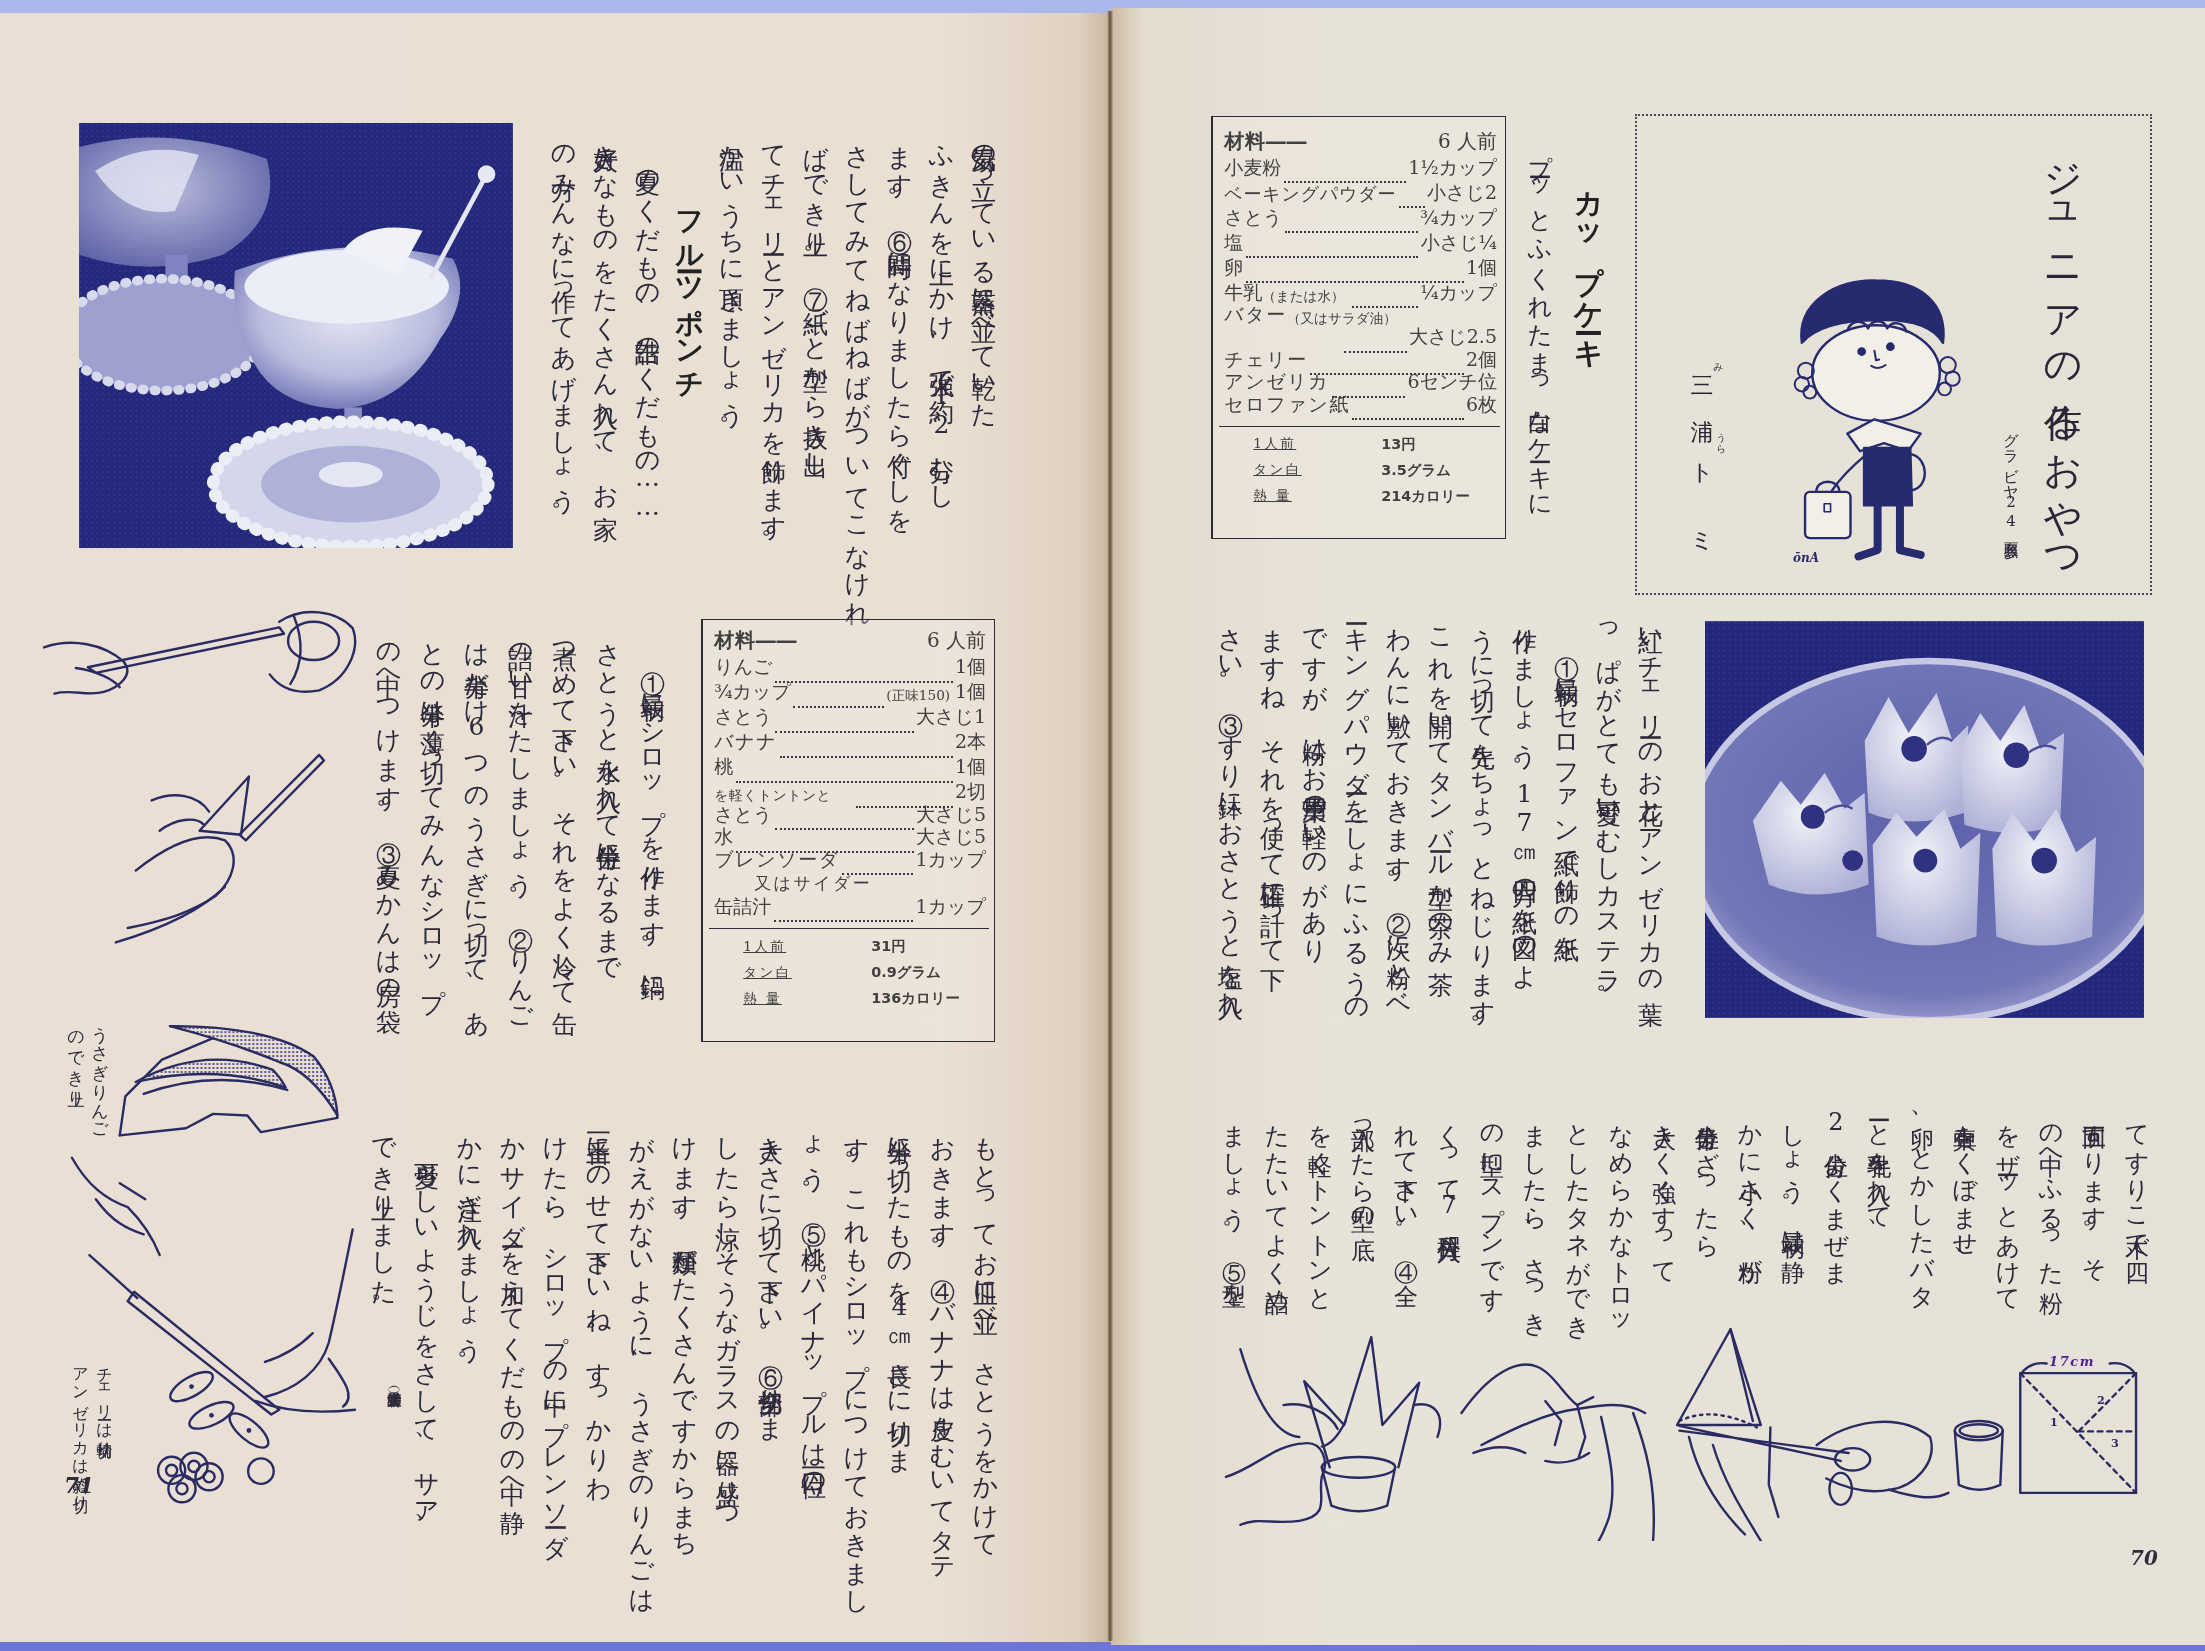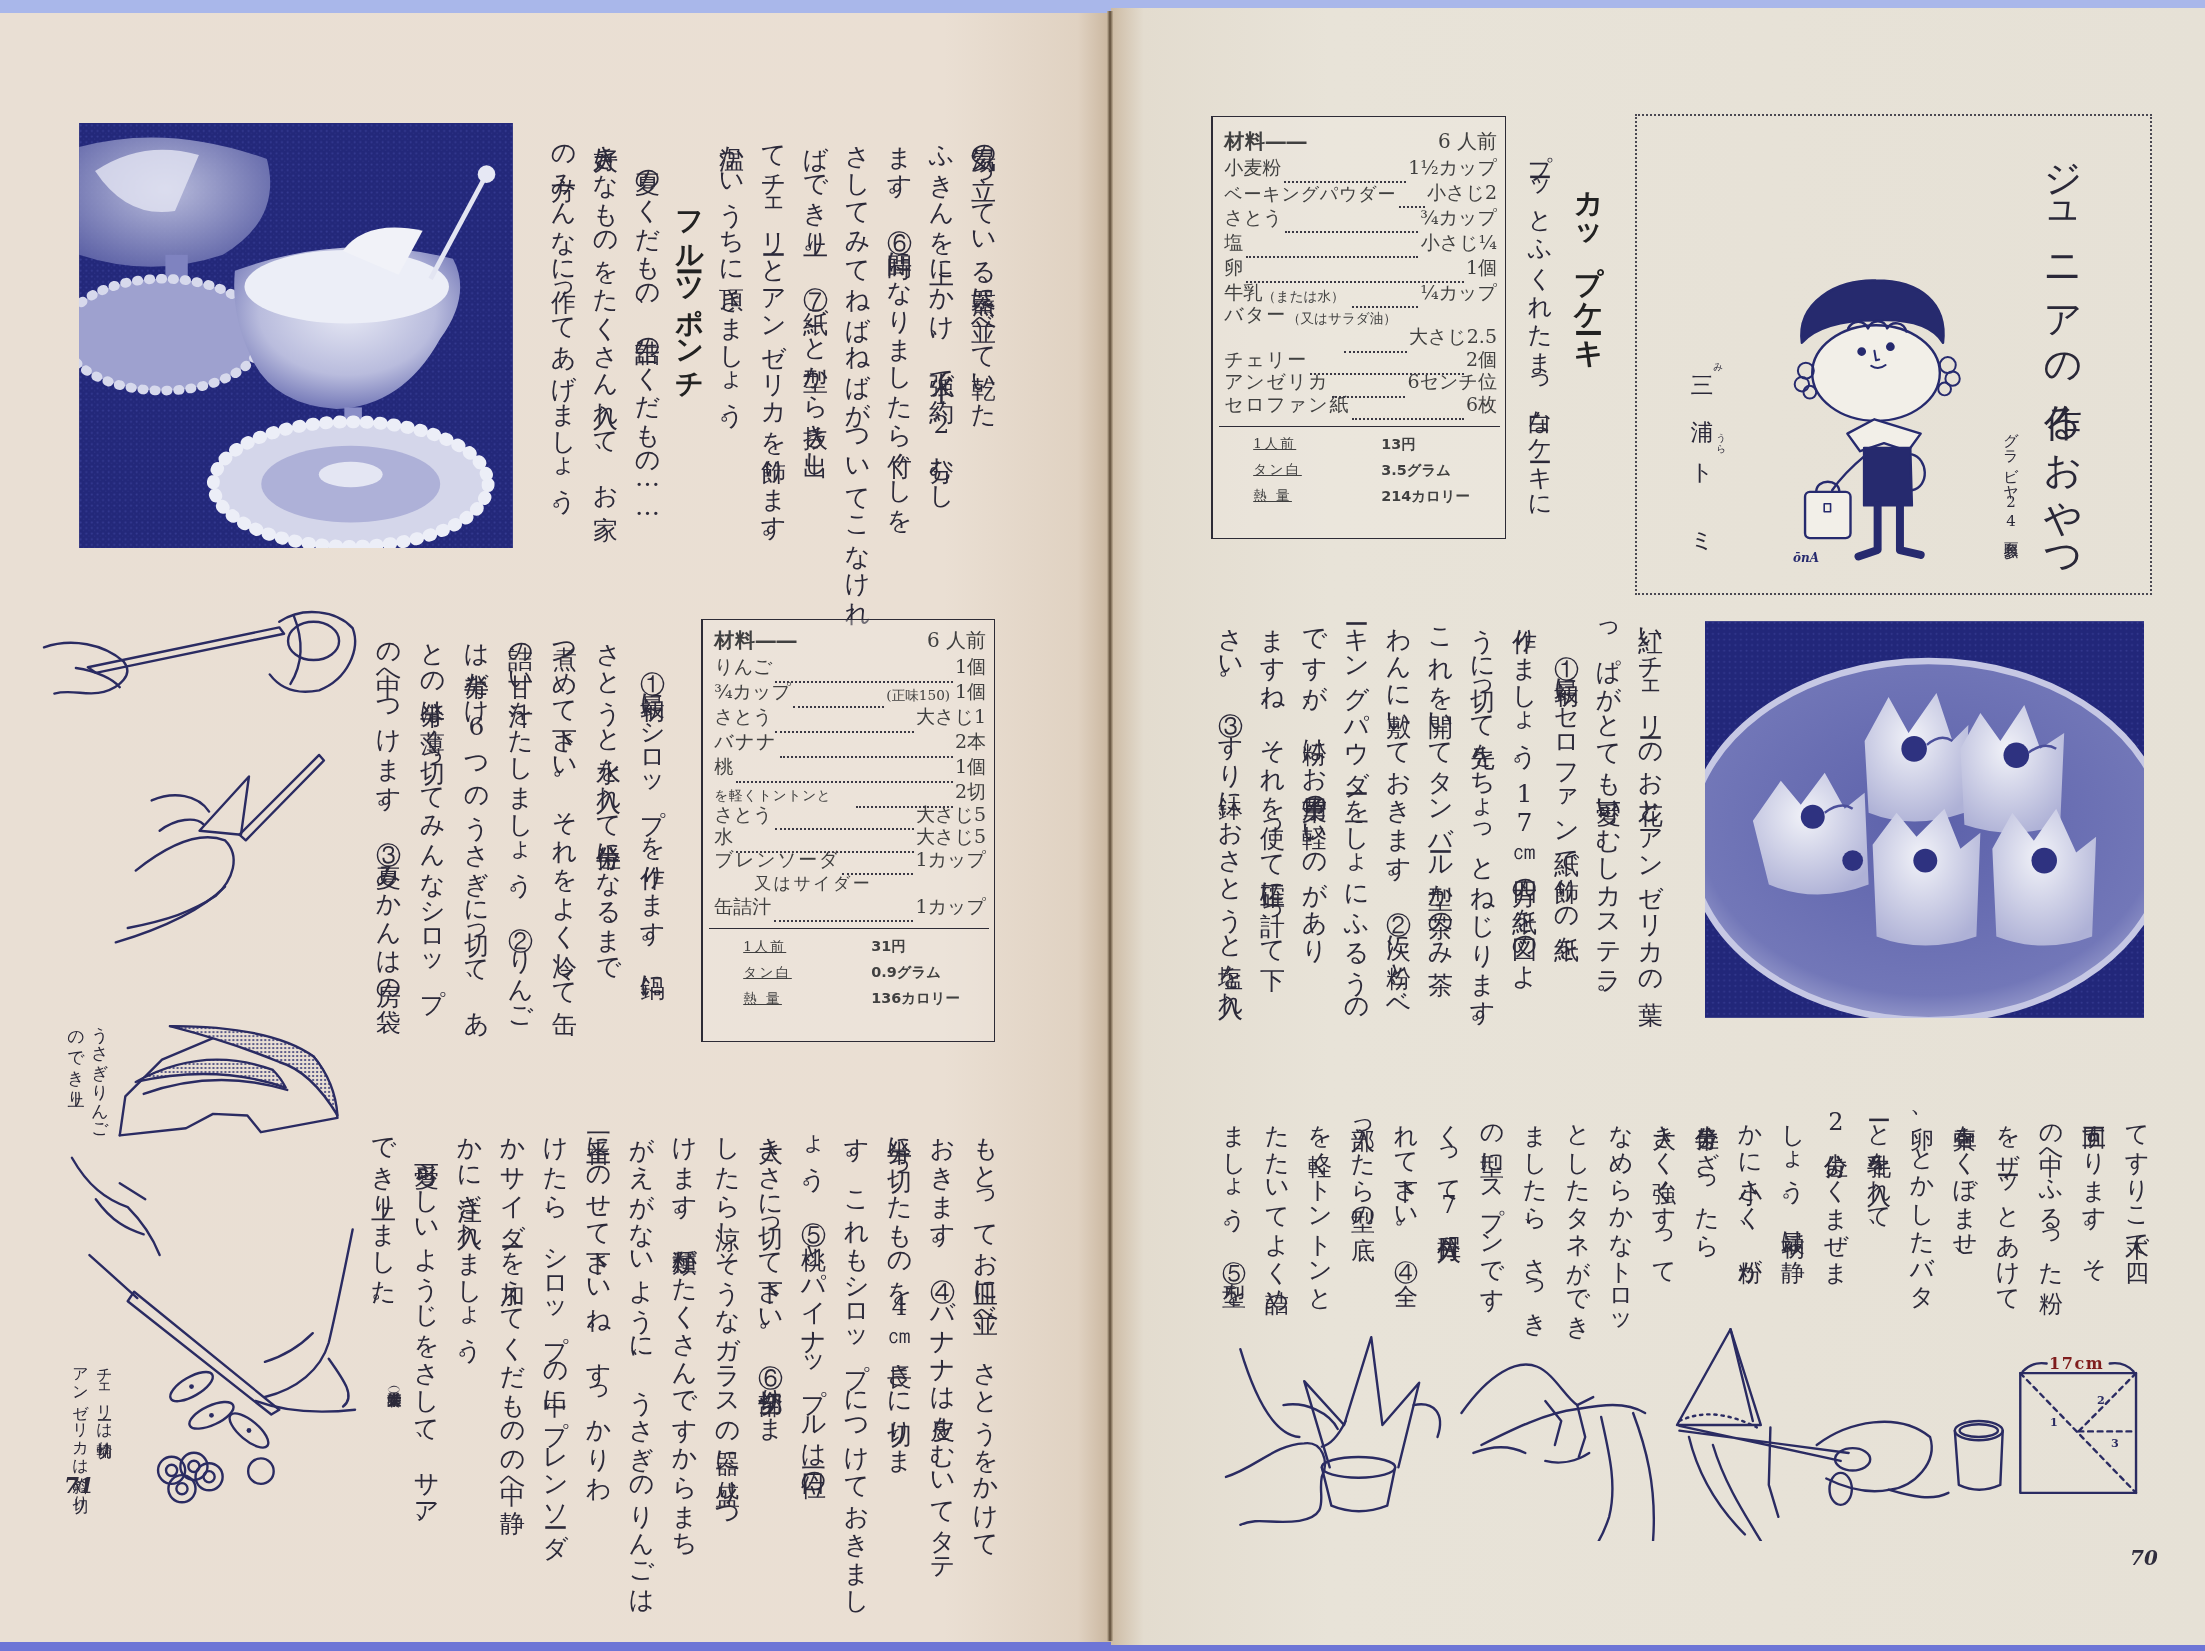--- a/index.html
+++ b/index.html
@@ -513,19 +513,19 @@
     <g>
       <rect x="1015" y="60" width="145" height="150"></rect>
       <path d="M1015,60 L1160,210" stroke-dasharray="6 6"></path>
       <path d="M1160,60 L1088,133" stroke-dasharray="6 6"></path>
       <path d="M1088,133 L1160,133" stroke-dasharray="6 6"></path>
       <path d="M1018,58 Q1030,45 1048,48"></path>
       <path d="M1157,58 Q1145,45 1127,48"></path>
     </g>
   </g>
 </svg>
-<div class="abs" style="left:2049px;top:1354px;font-size:16px;font-weight:bold;color:#7f1d1d;letter-spacing:1.6px;">17cm</div>
+<div class="abs" style="left:2049px;top:1354px;font-size:13px;font-style:italic;font-weight:bold;color:#4c1d95;letter-spacing:1.6px;">17cm</div>
 <div class="abs" style="left:2050px;top:1415px;font-size:11.2px;font-weight:bold;color:#2a2b62;">1</div>
 <div class="abs" style="left:2097px;top:1393px;font-size:11.2px;font-weight:bold;color:#2a2b62;">2</div>
 <div class="abs" style="left:2111px;top:1436px;font-size:11.2px;font-weight:bold;color:#2a2b62;">3</div>
 
 <div class="pagenum" style="left:2130px;top:1546px;font-size:20px;">70</div>
 
 
 </body></html>

